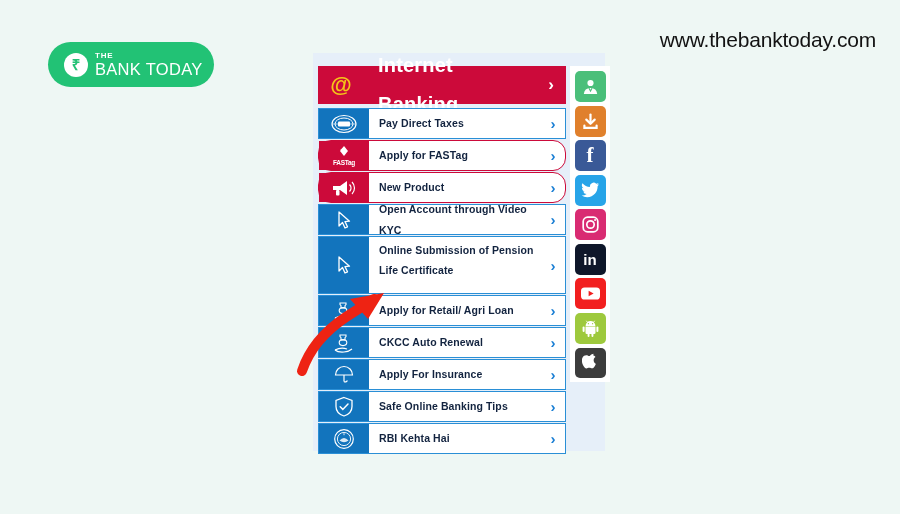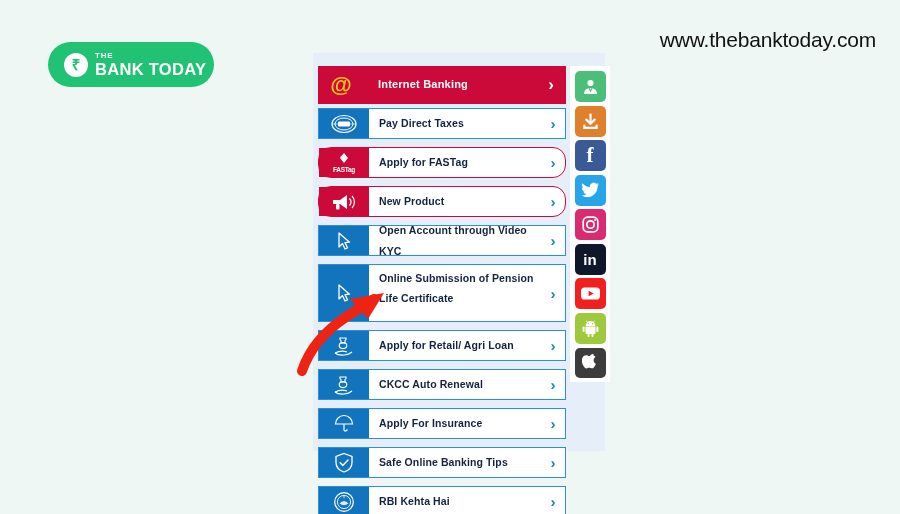--- a/index.html
+++ b/index.html
@@ -24,21 +24,21 @@
     font-size:15px;font-weight:bold;
     display:flex;align-items:center;justify-content:center;
     flex:0 0 auto;line-height:1;
   }
   #logo .words{display:flex;flex-direction:column;line-height:1;}
   #logo .the{
     font-size:8px;font-weight:bold;color:#ffffff;
     letter-spacing:.8px;margin-bottom:1px;
   }
   #logo .name{
-    font-size:16.5px;font-weight:bold;color:#ffffff;
+    font-size:16.5px;font-weight:normal;color:#ffffff;
     letter-spacing:.3px;white-space:nowrap;
   }
 
   
   #site-url{
     position:absolute;right:24px;top:28px;
     font-size:21px;font-weight:normal;color:#121212;
     letter-spacing:-.2px;white-space:nowrap;
   }
 
@@ -50,21 +50,21 @@
   }
 
   #menu{
     position:absolute;left:5px;top:13px;
     width:248px;
   }
 
   .row{
     display:flex;align-items:stretch;
     background:#ffffff;
-    margin-bottom:8px;
+    margin-bottom:1px;
     position:relative;
   }
   .row .tile{
     width:50px;flex:0 0 50px;
     display:flex;align-items:center;justify-content:center;
   }
   .row .label{
     flex:1 1 auto;
     display:flex;align-items:center;
     font-size:10.5px;font-weight:bold;color:#12233f;
@@ -75,21 +75,21 @@
     width:24px;flex:0 0 24px;
     display:flex;align-items:center;justify-content:center;
     color:#1b7fd4;font-size:15px;font-weight:bold;
   }
 
   
   .row.header{
     height:38px;background:#cc0a3a;margin-bottom:4px;
   }
   .row.header .label{
-    color:#ffffff;font-size:11px;letter-spacing:.2px;padding-left:14px;
+    color:#ffffff;font-size:20px;letter-spacing:.2px;padding-left:14px;
   }
   .row.header .chev{color:#ffffff;font-size:17px;width:30px;flex:0 0 30px;}
   .row.header .tile{width:46px;flex:0 0 46px;}
   .at-glyph{
     font-size:22px;font-weight:bold;color:#f5c518;line-height:1;
   }
 
   
   .row.std{height:31px;border:1px solid #2a8fd6;box-sizing:border-box;}
   .row.std.tall{height:58px;}

